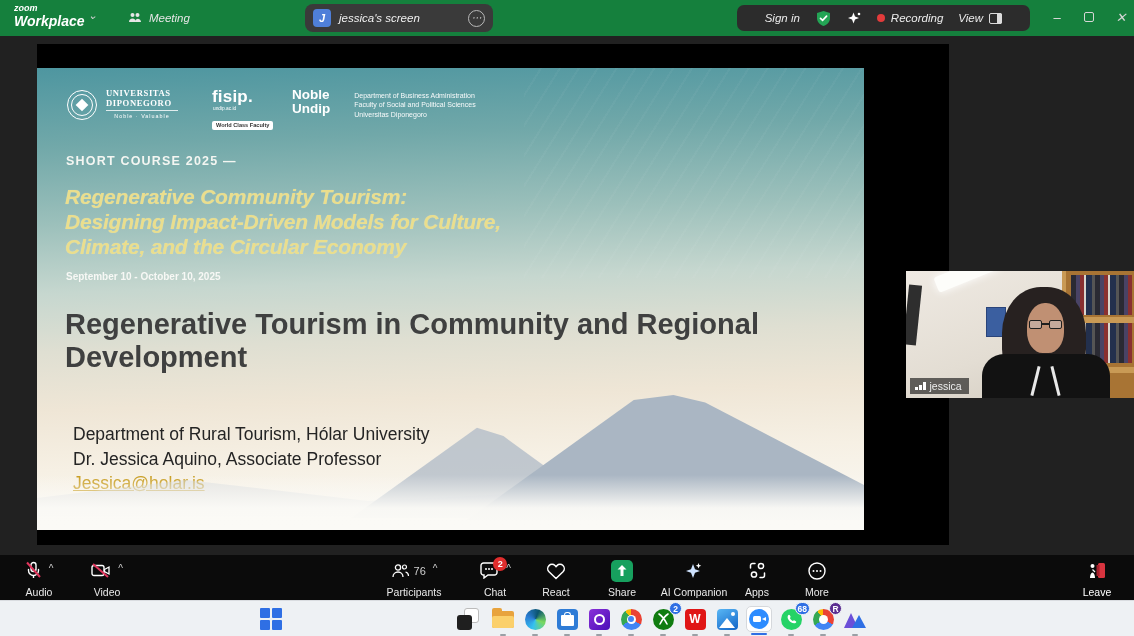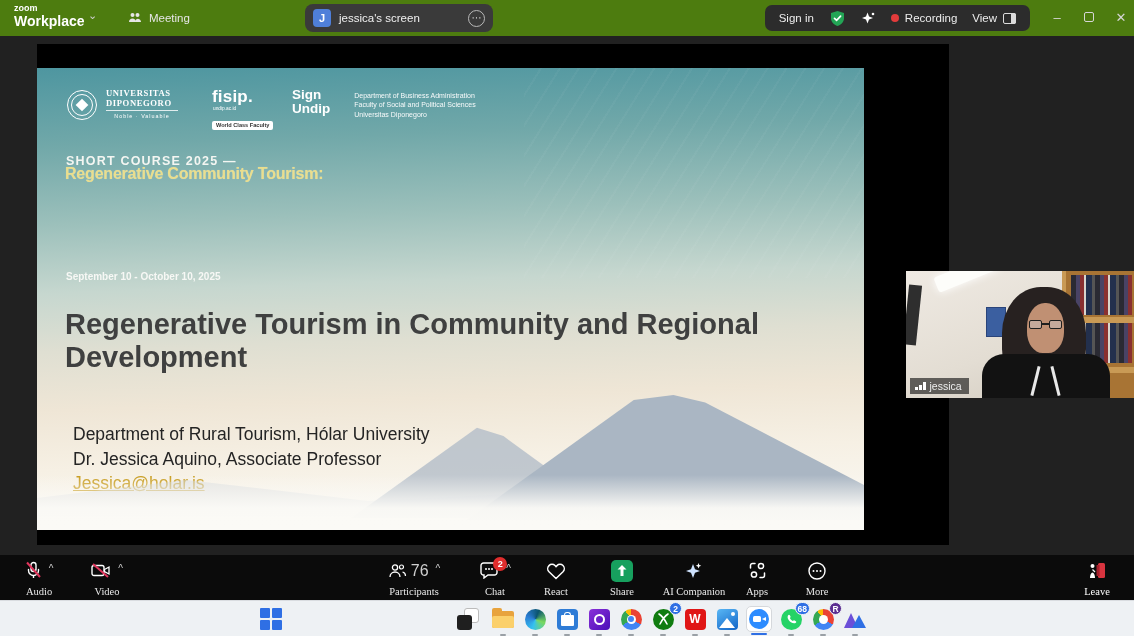--- a/index.html
+++ b/index.html
@@ -1,36 +1,36 @@
 <!DOCTYPE html>
 <html><head>
 <meta charset="utf-8">
 <style>
   * { box-sizing: border-box; }
   html,body { width:1134px; height:636px; margin:0; overflow:hidden;
               font-family:"Liberation Sans", sans-serif; background:#1f1f1f; }
 
   
   .titlebar { position:absolute; left:0; top:0; width:1134px; height:36px;
-              background:#4d7c0f; color:#e8e8e8; }
+              background:#15803d; color:#e8e8e8;font-style:italic; }
   .brand { position:absolute; left:14px; top:4px; line-height:1; cursor:default; }
   .brand .z { font-size:9px; font-weight:700; color:#fff; display:block; }
   .brand .w { font-size:14px; font-weight:700; color:#fff; display:block; margin-top:1px; }
   .brand-chev { position:absolute; left:88px; top:9px; font-size:11px; color:#cfcfcf; }
   .meet-tab { position:absolute; left:122px; top:6px; display:flex; align-items:center; gap:7px;
               height:24px; padding:0 6px; font-size:11.5px; color:#e6e6e6; }
   .scr-tab { position:absolute; left:305px; top:4px; width:188px; height:28px; background:#3a3a3a;
              border-radius:8px; display:flex; align-items:center; padding:0 8px; gap:8px; }
   .scr-avatar { width:18px; height:18px; border-radius:4px; background:#4f7fd9; color:#fff;
                 font-size:11px; font-weight:700; display:flex; align-items:center; justify-content:center; }
   .scr-label { font-size:11.5px; color:#f0f0f0; flex:1; }
   .scr-more { width:17px; height:17px; border:1.4px solid #b9b9b9; border-radius:50%;
               color:#d9d9d9; font-size:10px; line-height:14px; text-align:center; }
   .tb-right { position:absolute; right:104px; top:5px; height:26px; background:#2c2c2c;
-              border-radius:7px; display:flex; align-items:center; gap:15px; padding:0 14px; }
+              border-radius:7px; display:flex; align-items:center; gap:15px; padding:0 28px; }
   .tb-right .txt { font-size:11.5px; color:#ececec; }
   .rec-dot { width:8px; height:8px; border-radius:50%; background:#e23b3b; display:inline-block; margin-right:6px; }
   .rec-wrap { display:flex; align-items:center; }
   .view-wrap { display:flex; align-items:center; gap:6px; }
   .view-icon { width:13px; height:11px; border:1.4px solid #dcdcdc; border-radius:2px; position:relative; }
   .view-icon::after { content:""; position:absolute; right:-1px; top:-1px; width:5px; height:11px;
                       background:#dcdcdc; border-radius:0 2px 2px 0; }
   .winbtn { position:absolute; top:0; width:34px; height:34px; display:flex; align-items:center;
             justify-content:center; color:#d6d6d6; font-size:13px; }
   .maxbox { width:10px; height:10px; border:1.3px solid #d6d6d6; border-radius:2px; }
@@ -56,23 +56,23 @@
   .fisip { margin-left:34px; width:62px; }
   .fisip .f { font-size:17px; font-weight:800; letter-spacing:.2px; line-height:1; }
   .fisip .u { font-size:4.8px; margin:1px 0 2px 1px; }
   .fisip .b { display:inline-block; background:#fff; color:#333; font-size:5.6px; font-weight:700;
               padding:1.5px 4px; border-radius:2px; }
   .adbis { margin-left:18px; font-size:13.5px; font-weight:800; line-height:1.02; }
   .dept { margin-left:24px; font-size:7px; line-height:1.35; opacity:.95; padding-top:3px; }
 
   .eyebrow { position:absolute; left:29px; top:86px; font-size:12.5px; font-weight:700;
              letter-spacing:1.2px; color:#f4f6f2; }
-  .course-title { position:absolute; left:28px; top:93px; font-size:16px; line-height:25px;
+  .course-title { position:absolute; left:28px; top:116px; font-size:21px; line-height:25px;
                   font-weight:800; letter-spacing:-.2px; color:#eade8d;
-                  text-shadow:0 0 1px rgba(255,255,255,.35); }
+                  text-shadow:0 0 1px rgba(255,255,255,.35);font-style:italic; }
   .dates { position:absolute; left:29px; top:203px; font-size:10px; font-weight:700; color:#f7f8f5; }
   .lecture-title { position:absolute; left:28px; top:240px; width:750px; font-size:29px;
                    line-height:33px; font-weight:700; color:#3f4040; }
   .speaker { position:absolute; left:36px; top:354px; font-size:17.5px; line-height:24.5px; color:#242424; }
   .speaker .mail { color:#c79b1c; text-decoration:underline; }
 
   .mtn { position:absolute; bottom:0; left:0; right:0; height:150px; }
   .ridge { position:absolute; bottom:14px; left:0; width:100%; height:60px; background:#ccd3da; opacity:.45;
            clip-path:polygon(0 70%, 18% 40%, 40% 75%, 70% 55%, 100% 80%, 100% 100%, 0 100%); }
   .peak-small { position:absolute; bottom:12px; left:38%; width:40%; height:105px; background:#b3bdc8; opacity:.8;
@@ -117,23 +117,23 @@
              font-size:10.5px; padding:2px 7px 2px 5px; display:flex; align-items:center; gap:4px; }
   .sigbars { display:inline-flex; align-items:flex-end; gap:1.5px; }
   .sigbars i { display:block; width:2.5px; background:#fff; }
   .sigbars .b1{height:3px;} .sigbars .b2{height:5.5px;} .sigbars .b3{height:8px;}
 
   
   .ztoolbar { position:absolute; left:0; top:555px; width:1134px; height:45px; background:#0b0b0b; }
   .tbtn { position:absolute; top:5px; height:38px; display:flex; flex-direction:column;
           align-items:center; justify-content:space-between; cursor:default; }
   .tbrow { display:flex; align-items:center; gap:4px; height:21px; position:relative; }
-  .tblabel { font-size:10.5px; color:#e9e9e9; line-height:12px; white-space:nowrap;font-family:Liberation Serif, serif; }
+  .tblabel { font-size:10.5px; color:#e9e9e9; line-height:12px; white-space:nowrap; }
   .tbchev { font-size:10px; color:#cfcfcf; margin-left:3px; transform:translateY(-2px); }
-  .cnt { font-size:16px; color:#cfcfcf; }
+  .cnt { font-size:11px; color:#cfcfcf; }
   .badge { position:absolute; top:-5px; right:-8px; min-width:14px; height:14px; border-radius:8px;
            background:#e02d2d; color:#fff; font-size:9px; font-weight:700; display:flex;
            align-items:center; justify-content:center; padding:0 3px; }
   .share-ic { width:22px; height:22px; border-radius:5px; background:#17a05e; display:flex;
               align-items:center; justify-content:center; }
   .leave-lbl { color:#fff; }
 
   
   .taskbar { position:absolute; left:0; top:600px; width:1134px; height:36px; background:#eef1f4;
              border-top:1px solid #d9dce0; }
@@ -226,34 +226,36 @@
           <div class="n">UNIVERSITAS</div>
           <div class="n">DIPONEGORO</div>
           <div class="t">Noble · Valuable</div>
         </div>
         <div class="fisip">
           <div class="f">fisip.</div>
           <div class="u">undip.ac.id</div>
           <span class="b">World Class Faculty</span>
         </div>
         <div class="adbis">
-          <div>Sign</div>
+          <div>Noble</div>
           <div>Undip</div>
         </div>
         <div class="dept">
           <div>Department of Business Administration</div>
           <div>Faculty of Social and Political Sciences</div>
           <div>Universitas Diponegoro</div>
         </div>
       </div>
 
       <div class="eyebrow">SHORT COURSE 2025 —</div>
 
       <div class="course-title">
         <div>Regenerative Community Tourism:</div>
+        <div>Designing Impact-Driven Models for Culture,</div>
+        <div>Climate, and the Circular Economy</div>
       </div>
 
       <div class="dates">September 10 - October 10, 2025</div>
 
       <div class="lecture-title">Regenerative Tourism in Community and Regional Development</div>
 
       <div class="speaker">
         <div>Department of Rural Tourism, Hólar University</div>
         <div>Dr. Jessica Aquino, Associate Professor</div>
         <div class="mail">Jessica@holar.is</div>

